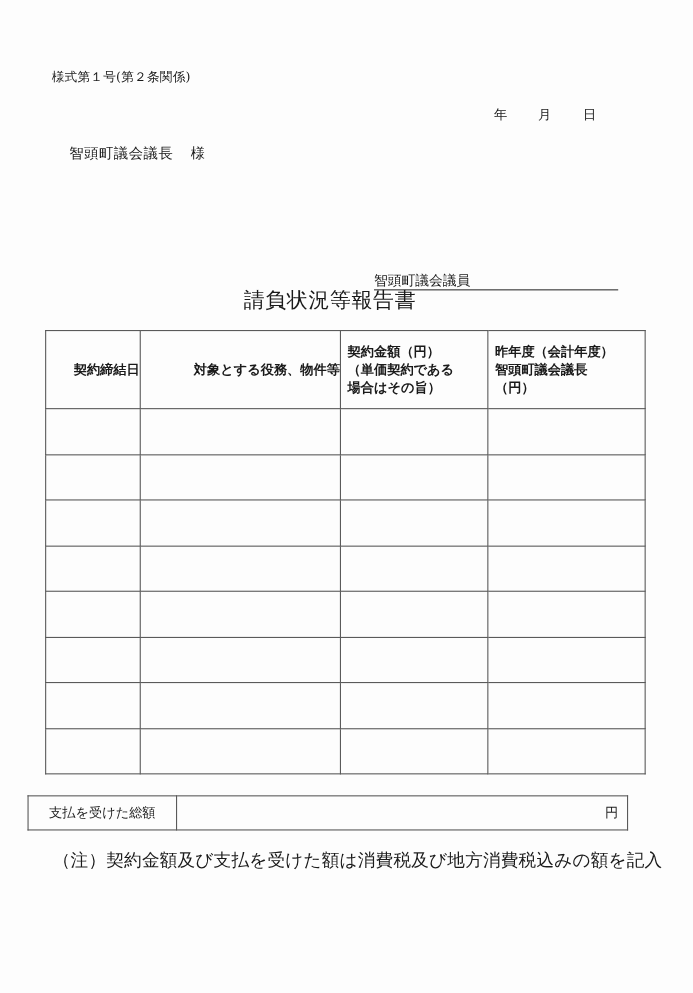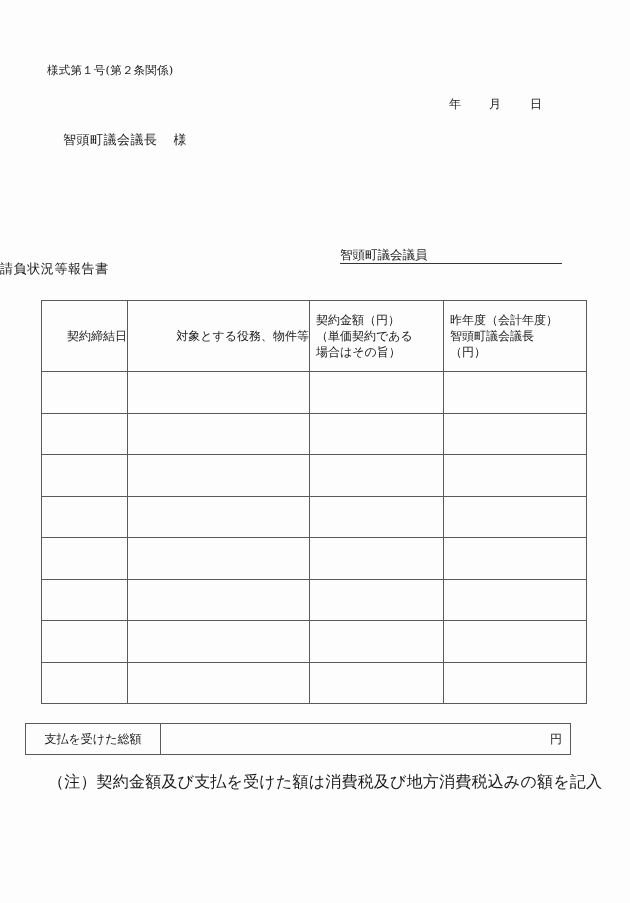--- a/index.html
+++ b/index.html
@@ -43,37 +43,37 @@
     width: 222px;
     font-size: 12.5px;
     border-bottom: 1px solid #333;
     padding-bottom: 1px;
     line-height: 15px;
     margin-top: 40px;
   }
 
   .doc-title {
     left: 0; width: 600px; top: 260px;
-    text-align: left;
-    font-size: 13px;
+    text-align: center;
+    font-size: 19px;
     letter-spacing: 0.6px;
   }
 
   table.report {
     position: absolute;
     left: 41px; top: 300px;
     width: 545px;
     border-collapse: collapse;
     table-layout: fixed;
     font-size: 12px;
   }
   table.report th, table.report td {
     border: 1px solid #5a5a5a;
     padding: 0;
-    font-weight: normal;
+    font-weight: bold;
   }
   table.report thead th {
     height: 70px;
     vertical-align: middle;
   }
   table.report th.c1, table.report th.c2 { text-align: right; }
   table.report th.c3, table.report th.c4 {
     text-align: left;
     line-height: 16px;
     padding-left: 6px;

